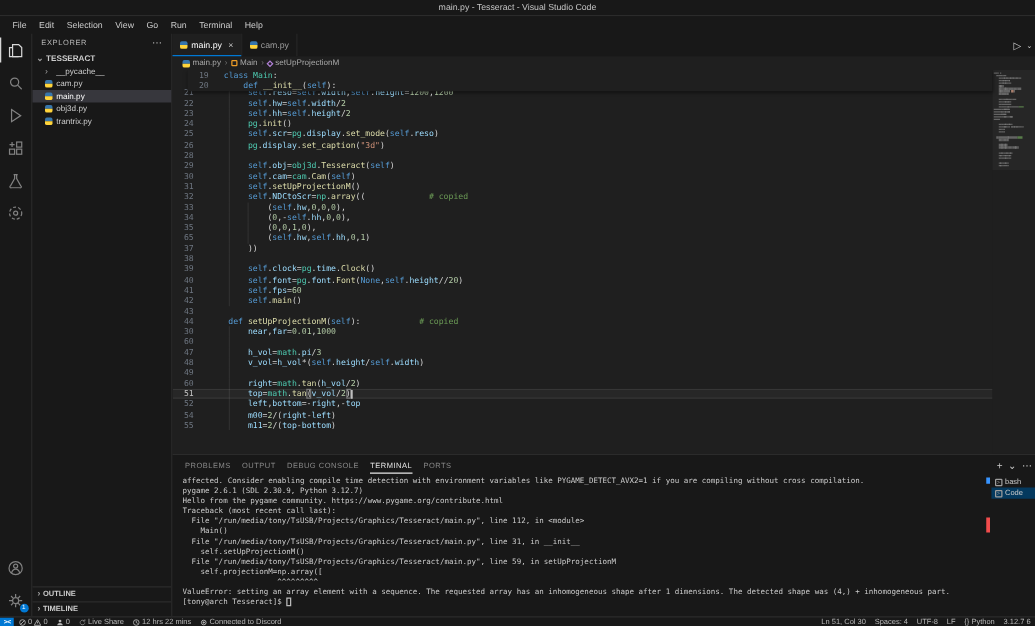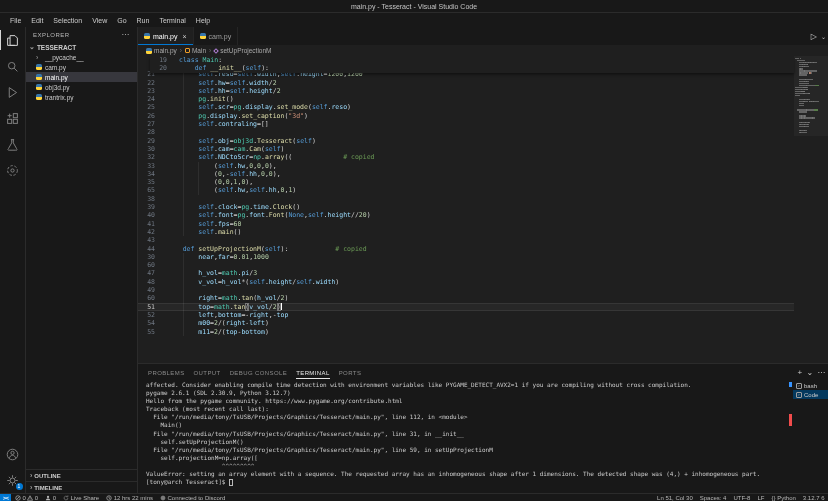--- a/index.html
+++ b/index.html
@@ -266,38 +266,38 @@
           <span class="gutter">25</span>
           <span class="guide" style="left: 44.64px;"></span>
           <span class="ctext"><span class="tok-pl" style="color: rgb(212, 212, 212);">        </span><span class="tok-sf" style="color: rgb(86, 156, 214);">self</span><span class="tok-pl" style="color: rgb(212, 212, 212);">.</span><span class="tok-v" style="color: rgb(156, 220, 254);">scr</span><span class="tok-pl" style="color: rgb(212, 212, 212);">=</span><span class="tok-cl" style="color: rgb(78, 201, 176);">pg</span><span class="tok-pl" style="color: rgb(212, 212, 212);">.</span><span class="tok-v" style="color: rgb(156, 220, 254);">display</span><span class="tok-pl" style="color: rgb(212, 212, 212);">.</span><span class="tok-fn" style="color: rgb(220, 220, 170);">set_mode</span><span class="tok-pl" style="color: rgb(212, 212, 212);">(</span><span class="tok-sf" style="color: rgb(86, 156, 214);">self</span><span class="tok-pl" style="color: rgb(212, 212, 212);">.</span><span class="tok-v" style="color: rgb(156, 220, 254);">reso</span><span class="tok-pl" style="color: rgb(212, 212, 212);">)</span></span>
         </div>
         <div class="crow">
           <span class="gutter">26</span>
           <span class="guide" style="left: 44.64px;"></span>
           <span class="ctext"><span class="tok-pl" style="color: rgb(212, 212, 212);">        </span><span class="tok-cl" style="color: rgb(78, 201, 176);">pg</span><span class="tok-pl" style="color: rgb(212, 212, 212);">.</span><span class="tok-v" style="color: rgb(156, 220, 254);">display</span><span class="tok-pl" style="color: rgb(212, 212, 212);">.</span><span class="tok-fn" style="color: rgb(220, 220, 170);">set_caption</span><span class="tok-pl" style="color: rgb(212, 212, 212);">(</span><span class="tok-s" style="color: rgb(206, 145, 120);">"3d"</span><span class="tok-pl" style="color: rgb(212, 212, 212);">)</span></span>
         </div>
         <div class="crow">
-          <span class="gutter">27</span>
-          <span class="guide" style="left: 44.64px;"></span>
-          <span class="ctext"><span class="tok-pl" style="color: rgb(212, 212, 212);">        </span><span class="tok-sf" style="color: rgb(86, 156, 214);">self</span><span class="tok-pl" style="color: rgb(212, 212, 212);">.</span><span class="tok-v" style="color: rgb(156, 220, 254);">contraling</span><span class="tok-pl" style="color: rgb(212, 212, 212);">=[]</span></span>
-        </div>
-        <div class="crow">
           <span class="gutter">28</span>
           <span class="guide" style="left: 44.64px;"></span>
           <span class="ctext"></span>
         </div>
         <div class="crow">
           <span class="gutter">29</span>
           <span class="guide" style="left: 44.64px;"></span>
           <span class="ctext"><span class="tok-pl" style="color: rgb(212, 212, 212);">        </span><span class="tok-sf" style="color: rgb(86, 156, 214);">self</span><span class="tok-pl" style="color: rgb(212, 212, 212);">.</span><span class="tok-v" style="color: rgb(156, 220, 254);">obj</span><span class="tok-pl" style="color: rgb(212, 212, 212);">=</span><span class="tok-cl" style="color: rgb(78, 201, 176);">obj3d</span><span class="tok-pl" style="color: rgb(212, 212, 212);">.</span><span class="tok-fn" style="color: rgb(220, 220, 170);">Tesseract</span><span class="tok-pl" style="color: rgb(212, 212, 212);">(</span><span class="tok-sf" style="color: rgb(86, 156, 214);">self</span><span class="tok-pl" style="color: rgb(212, 212, 212);">)</span></span>
         </div>
         <div class="crow">
           <span class="gutter">30</span>
           <span class="guide" style="left: 44.64px;"></span>
           <span class="ctext"><span class="tok-pl" style="color: rgb(212, 212, 212);">        </span><span class="tok-sf" style="color: rgb(86, 156, 214);">self</span><span class="tok-pl" style="color: rgb(212, 212, 212);">.</span><span class="tok-v" style="color: rgb(156, 220, 254);">cam</span><span class="tok-pl" style="color: rgb(212, 212, 212);">=</span><span class="tok-cl" style="color: rgb(78, 201, 176);">cam</span><span class="tok-pl" style="color: rgb(212, 212, 212);">.</span><span class="tok-fn" style="color: rgb(220, 220, 170);">Cam</span><span class="tok-pl" style="color: rgb(212, 212, 212);">(</span><span class="tok-sf" style="color: rgb(86, 156, 214);">self</span><span class="tok-pl" style="color: rgb(212, 212, 212);">)</span></span>
+        </div>
+        <div class="crow">
+          <span class="gutter">31</span>
+          <span class="guide" style="left: 44.64px;"></span>
+          <span class="ctext"><span class="tok-pl" style="color: rgb(212, 212, 212);">        </span><span class="tok-sf" style="color: rgb(86, 156, 214);">self</span><span class="tok-pl" style="color: rgb(212, 212, 212);">.</span><span class="tok-fn" style="color: rgb(220, 220, 170);">setUpProjectionM</span><span class="tok-pl" style="color: rgb(212, 212, 212);">()</span></span>
         </div>
         <div class="crow">
           <span class="gutter">32</span>
           <span class="guide" style="left: 44.64px;"></span>
           <span class="ctext"><span class="tok-pl" style="color: rgb(212, 212, 212);">        </span><span class="tok-sf" style="color: rgb(86, 156, 214);">self</span><span class="tok-pl" style="color: rgb(212, 212, 212);">.</span><span class="tok-v" style="color: rgb(156, 220, 254);">NDCtoScr</span><span class="tok-pl" style="color: rgb(212, 212, 212);">=</span><span class="tok-cl" style="color: rgb(78, 201, 176);">np</span><span class="tok-pl" style="color: rgb(212, 212, 212);">.</span><span class="tok-fn" style="color: rgb(220, 220, 170);">array</span><span class="tok-pl" style="color: rgb(212, 212, 212);">((             </span><span class="tok-c" style="color: rgb(106, 153, 85);"># copied</span></span>
         </div>
         <div class="crow">
           <span class="gutter">33</span>
           <span class="guide" style="left: 44.64px;"></span>
           <span class="guide" style="left: 60.28px;"></span>
@@ -313,20 +313,25 @@
           <span class="gutter">35</span>
           <span class="guide" style="left: 44.64px;"></span>
           <span class="guide" style="left: 60.28px;"></span>
           <span class="ctext"><span class="tok-pl" style="color: rgb(212, 212, 212);">            (</span><span class="tok-nu" style="color: rgb(181, 206, 168);">0</span><span class="tok-pl" style="color: rgb(212, 212, 212);">,</span><span class="tok-nu" style="color: rgb(181, 206, 168);">0</span><span class="tok-pl" style="color: rgb(212, 212, 212);">,</span><span class="tok-nu" style="color: rgb(181, 206, 168);">1</span><span class="tok-pl" style="color: rgb(212, 212, 212);">,</span><span class="tok-nu" style="color: rgb(181, 206, 168);">0</span><span class="tok-pl" style="color: rgb(212, 212, 212);">),</span></span>
         </div>
         <div class="crow">
           <span class="gutter">65</span>
           <span class="guide" style="left: 44.64px;"></span>
           <span class="guide" style="left: 60.28px;"></span>
           <span class="ctext"><span class="tok-pl" style="color: rgb(212, 212, 212);">            (</span><span class="tok-sf" style="color: rgb(86, 156, 214);">self</span><span class="tok-pl" style="color: rgb(212, 212, 212);">.</span><span class="tok-v" style="color: rgb(156, 220, 254);">hw</span><span class="tok-pl" style="color: rgb(212, 212, 212);">,</span><span class="tok-sf" style="color: rgb(86, 156, 214);">self</span><span class="tok-pl" style="color: rgb(212, 212, 212);">.</span><span class="tok-v" style="color: rgb(156, 220, 254);">hh</span><span class="tok-pl" style="color: rgb(212, 212, 212);">,</span><span class="tok-nu" style="color: rgb(181, 206, 168);">0</span><span class="tok-pl" style="color: rgb(212, 212, 212);">,</span><span class="tok-nu" style="color: rgb(181, 206, 168);">1</span><span class="tok-pl" style="color: rgb(212, 212, 212);">)</span></span>
+        </div>
+        <div class="crow">
+          <span class="gutter">37</span>
+          <span class="guide" style="left: 44.64px;"></span>
+          <span class="ctext"><span class="tok-pl" style="color: rgb(212, 212, 212);">        ))</span></span>
         </div>
         <div class="crow">
           <span class="gutter">38</span>
           <span class="guide" style="left: 44.64px;"></span>
           <span class="ctext"></span>
         </div>
         <div class="crow">
           <span class="gutter">39</span>
           <span class="guide" style="left: 44.64px;"></span>
           <span class="ctext"><span class="tok-pl" style="color: rgb(212, 212, 212);">        </span><span class="tok-sf" style="color: rgb(86, 156, 214);">self</span><span class="tok-pl" style="color: rgb(212, 212, 212);">.</span><span class="tok-v" style="color: rgb(156, 220, 254);">clock</span><span class="tok-pl" style="color: rgb(212, 212, 212);">=</span><span class="tok-cl" style="color: rgb(78, 201, 176);">pg</span><span class="tok-pl" style="color: rgb(212, 212, 212);">.</span><span class="tok-v" style="color: rgb(156, 220, 254);">time</span><span class="tok-pl" style="color: rgb(212, 212, 212);">.</span><span class="tok-fn" style="color: rgb(220, 220, 170);">Clock</span><span class="tok-pl" style="color: rgb(212, 212, 212);">()</span></span>

